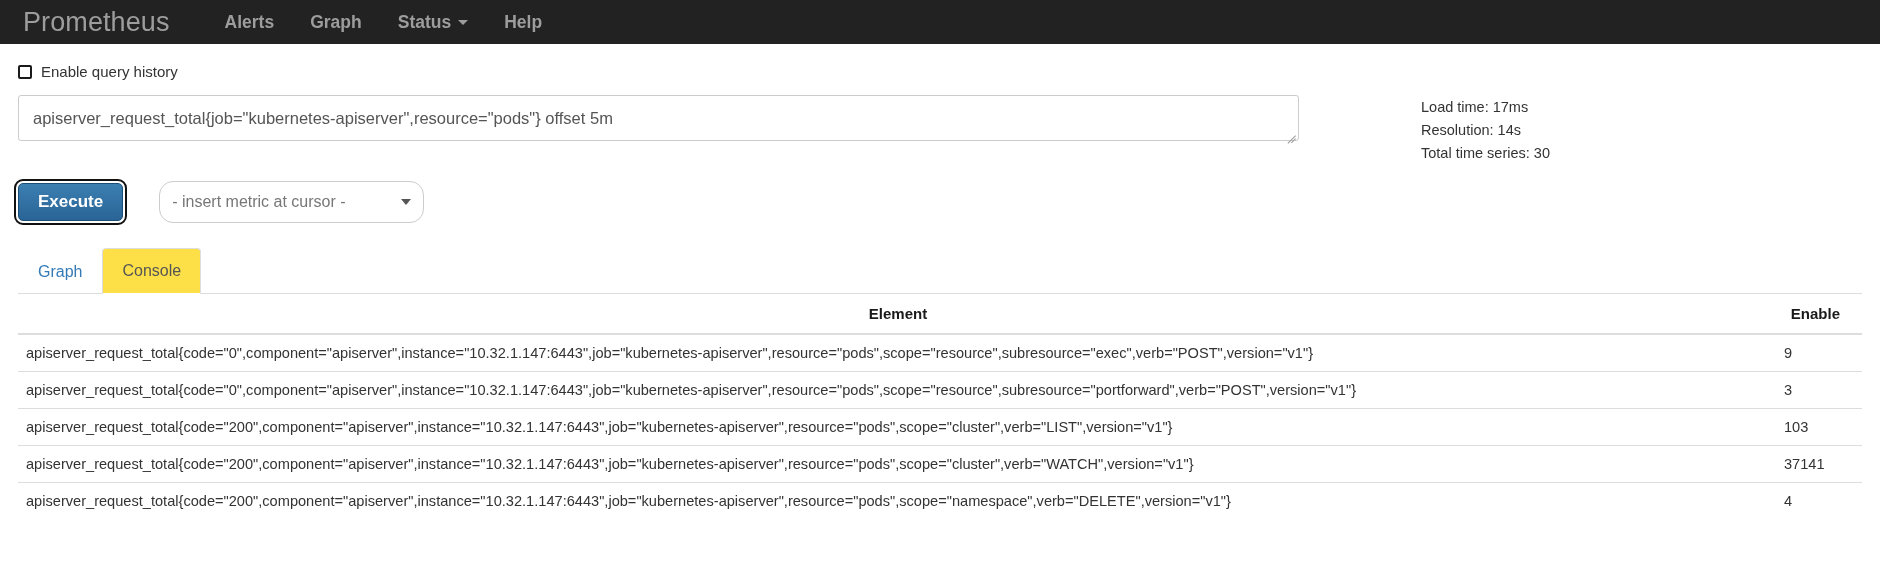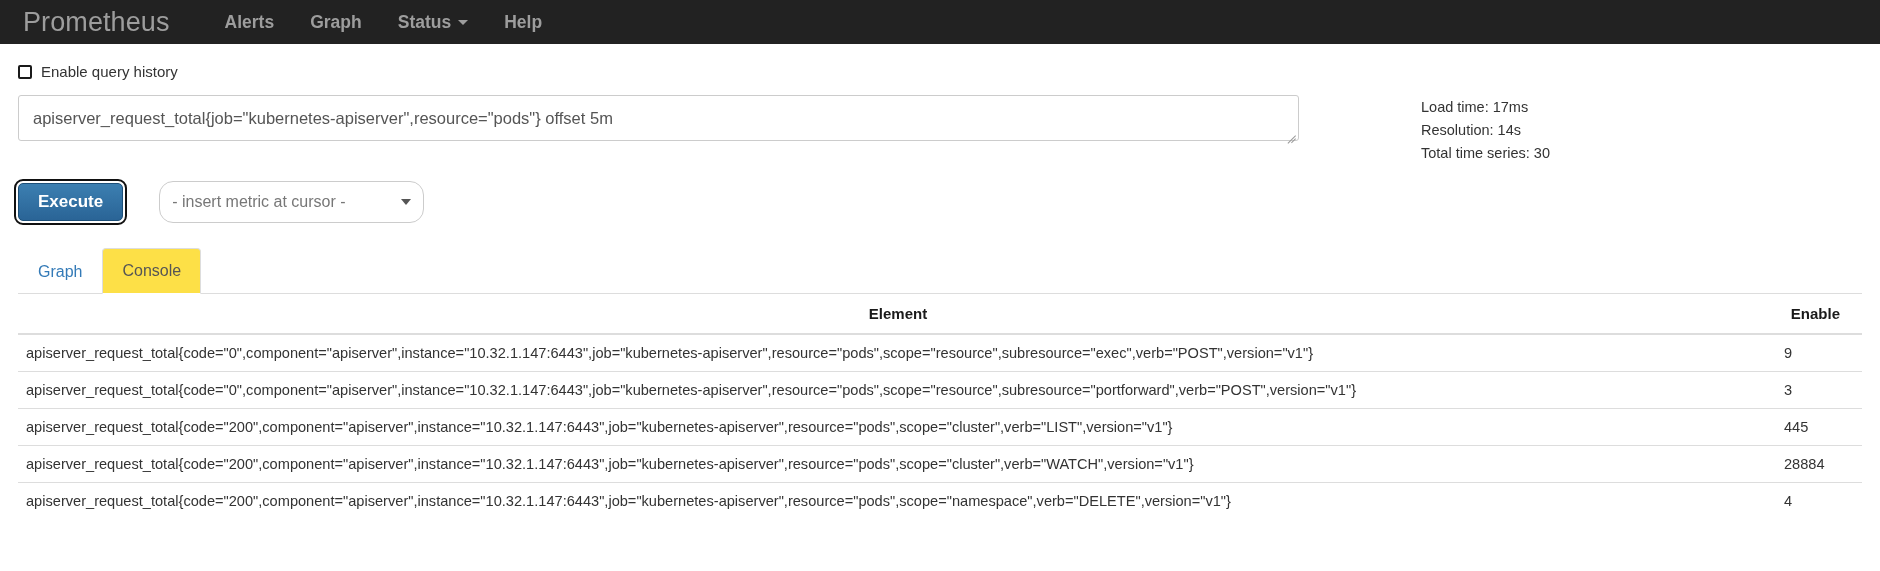--- a/index.html
+++ b/index.html
@@ -310,25 +310,25 @@
       <tr>
         <td class="col-element">apiserver_request_total{code="0",component="apiserver",instance="10.32.1.147:6443",job="kubernetes-apiserver",resource="pods",scope="resource",subresource="exec",verb="POST",version="v1"}</td>
         <td class="col-value">9</td>
       </tr>
       <tr>
         <td class="col-element">apiserver_request_total{code="0",component="apiserver",instance="10.32.1.147:6443",job="kubernetes-apiserver",resource="pods",scope="resource",subresource="portforward",verb="POST",version="v1"}</td>
         <td class="col-value">3</td>
       </tr>
       <tr>
         <td class="col-element">apiserver_request_total{code="200",component="apiserver",instance="10.32.1.147:6443",job="kubernetes-apiserver",resource="pods",scope="cluster",verb="LIST",version="v1"}</td>
-        <td class="col-value">445</td>
+        <td class="col-value">103</td>
       </tr>
       <tr>
         <td class="col-element">apiserver_request_total{code="200",component="apiserver",instance="10.32.1.147:6443",job="kubernetes-apiserver",resource="pods",scope="cluster",verb="WATCH",version="v1"}</td>
-        <td class="col-value">28884</td>
+        <td class="col-value">37141</td>
       </tr>
       <tr>
         <td class="col-element">apiserver_request_total{code="200",component="apiserver",instance="10.32.1.147:6443",job="kubernetes-apiserver",resource="pods",scope="namespace",verb="DELETE",version="v1"}</td>
         <td class="col-value">4</td>
       </tr>
     </tbody>
   </table>
 
 </div>
 

